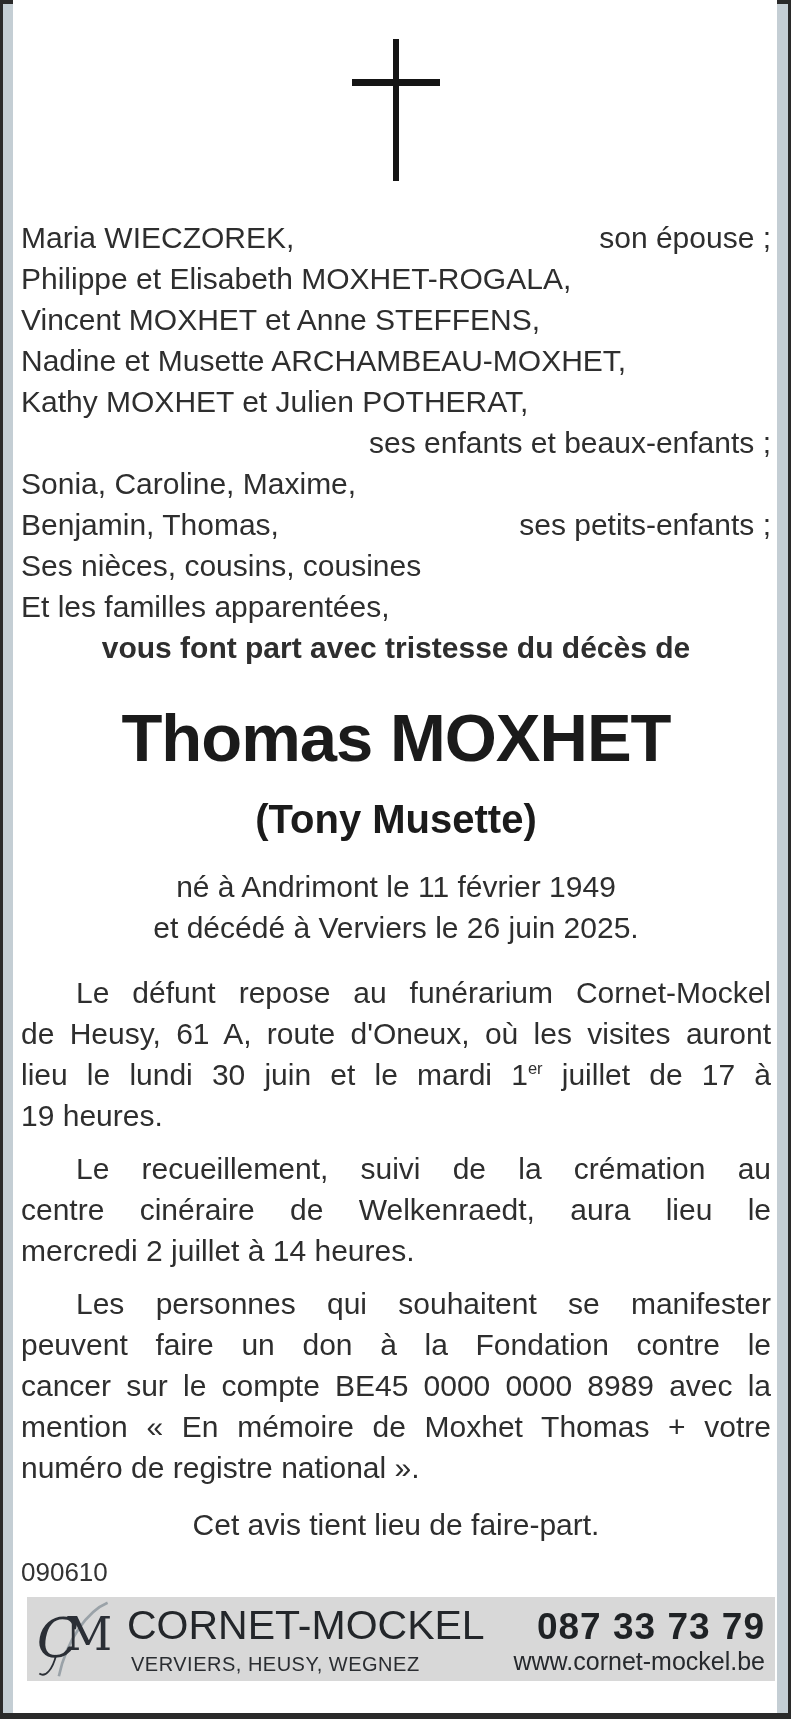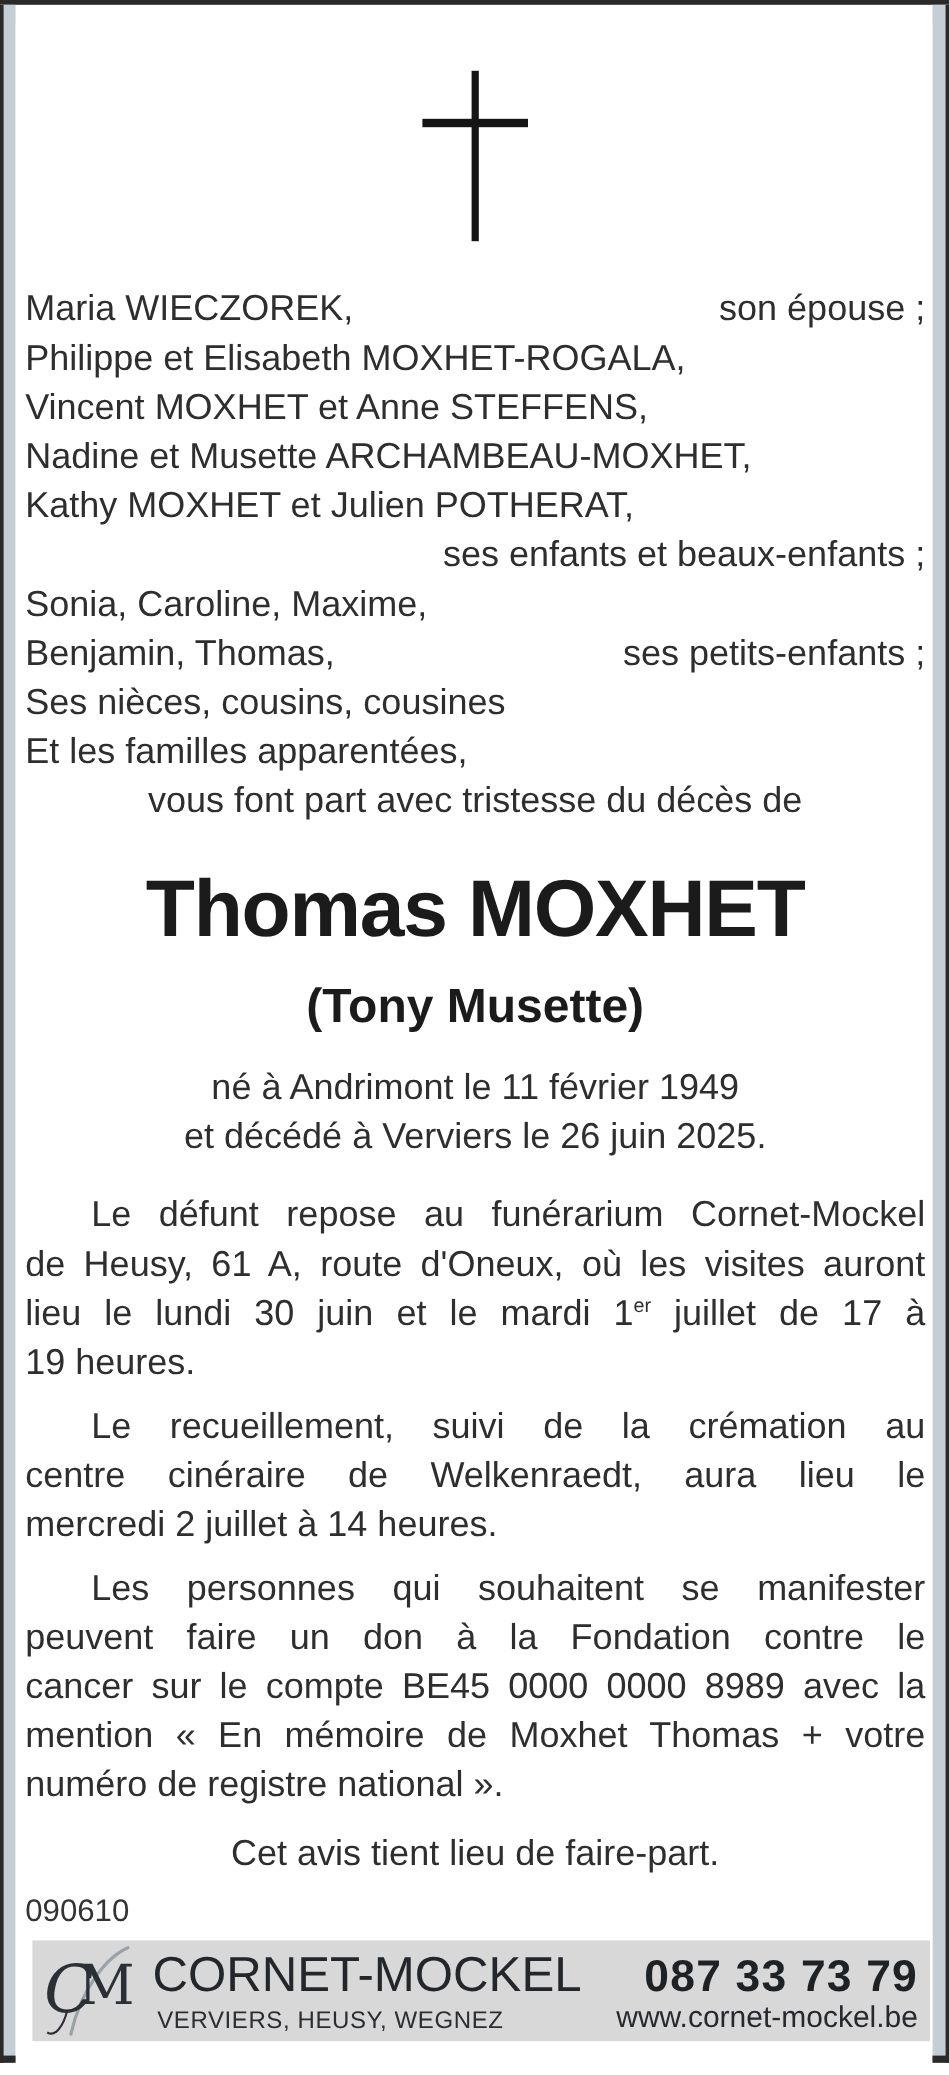--- a/index.html
+++ b/index.html
@@ -10,33 +10,33 @@
     --banner-bg:#d8d8d8;
     --swash:#9aa2a8;
   }
   html,body{margin:0;padding:0;}
   body{width:791px;height:1729px;background:#ffffff;font-family:"Liberation Sans",sans-serif;color:var(--ink);}
   .page{position:relative;width:791px;height:1729px;overflow:hidden;background:#ffffff;}
   .bar-top{position:absolute;left:0;top:0;right:0;height:4px;background:var(--frame);}
   .bar-bottom{position:absolute;left:0;top:1713px;right:0;height:6px;background:var(--frame);}
   .strip-left{position:absolute;left:0;top:4px;bottom:10px;width:10px;background:var(--strip);border-left:3px solid var(--frame);}
   .strip-right{position:absolute;right:0;top:4px;bottom:10px;width:11px;background:var(--strip);border-right:3px solid var(--frame);}
-  .sheet{position:absolute;left:13px;top:20px;width:764px;height:1709px;background:#ffffff;box-sizing:border-box;padding:0 6px 0 8px;}
+  .sheet{position:absolute;left:13px;top:0;width:764px;height:1709px;background:#ffffff;box-sizing:border-box;padding:0 6px 0 8px;}
 
   
   .cross{position:relative;width:88px;height:142px;margin:39px auto 0;}
   .cross .v{position:absolute;left:41px;top:0;width:6px;height:142px;background:#151515;}
   .cross .h{position:absolute;left:0;top:40px;width:88px;height:7px;background:#151515;}
 
   
   .family{margin-top:36px;font-size:30px;line-height:41px;}
   .fline{display:flex;justify-content:space-between;white-space:nowrap;}
   .fline .fl{text-align:left;}
   .fline .fr{text-align:right;}
-  .announce{font-size:30px;line-height:41px;text-align:center;margin-top:0;}
+  .announce{font-size:30px;line-height:41px;text-align:center;margin-top:0;font-weight:bold;}
 
   
   .deceased{margin-top:30px;text-align:center;font-size:67px;line-height:80px;font-weight:bold;letter-spacing:-1px;color:var(--title-ink);}
   .nickname{margin-top:16px;text-align:center;font-size:40px;line-height:50px;font-weight:bold;color:var(--title-ink);}
 
   .dates{margin-top:22px;text-align:center;font-size:30px;line-height:41px;}
 
   
   .para{font-size:30px;line-height:41px;}
   .para{margin-top:22px;}

